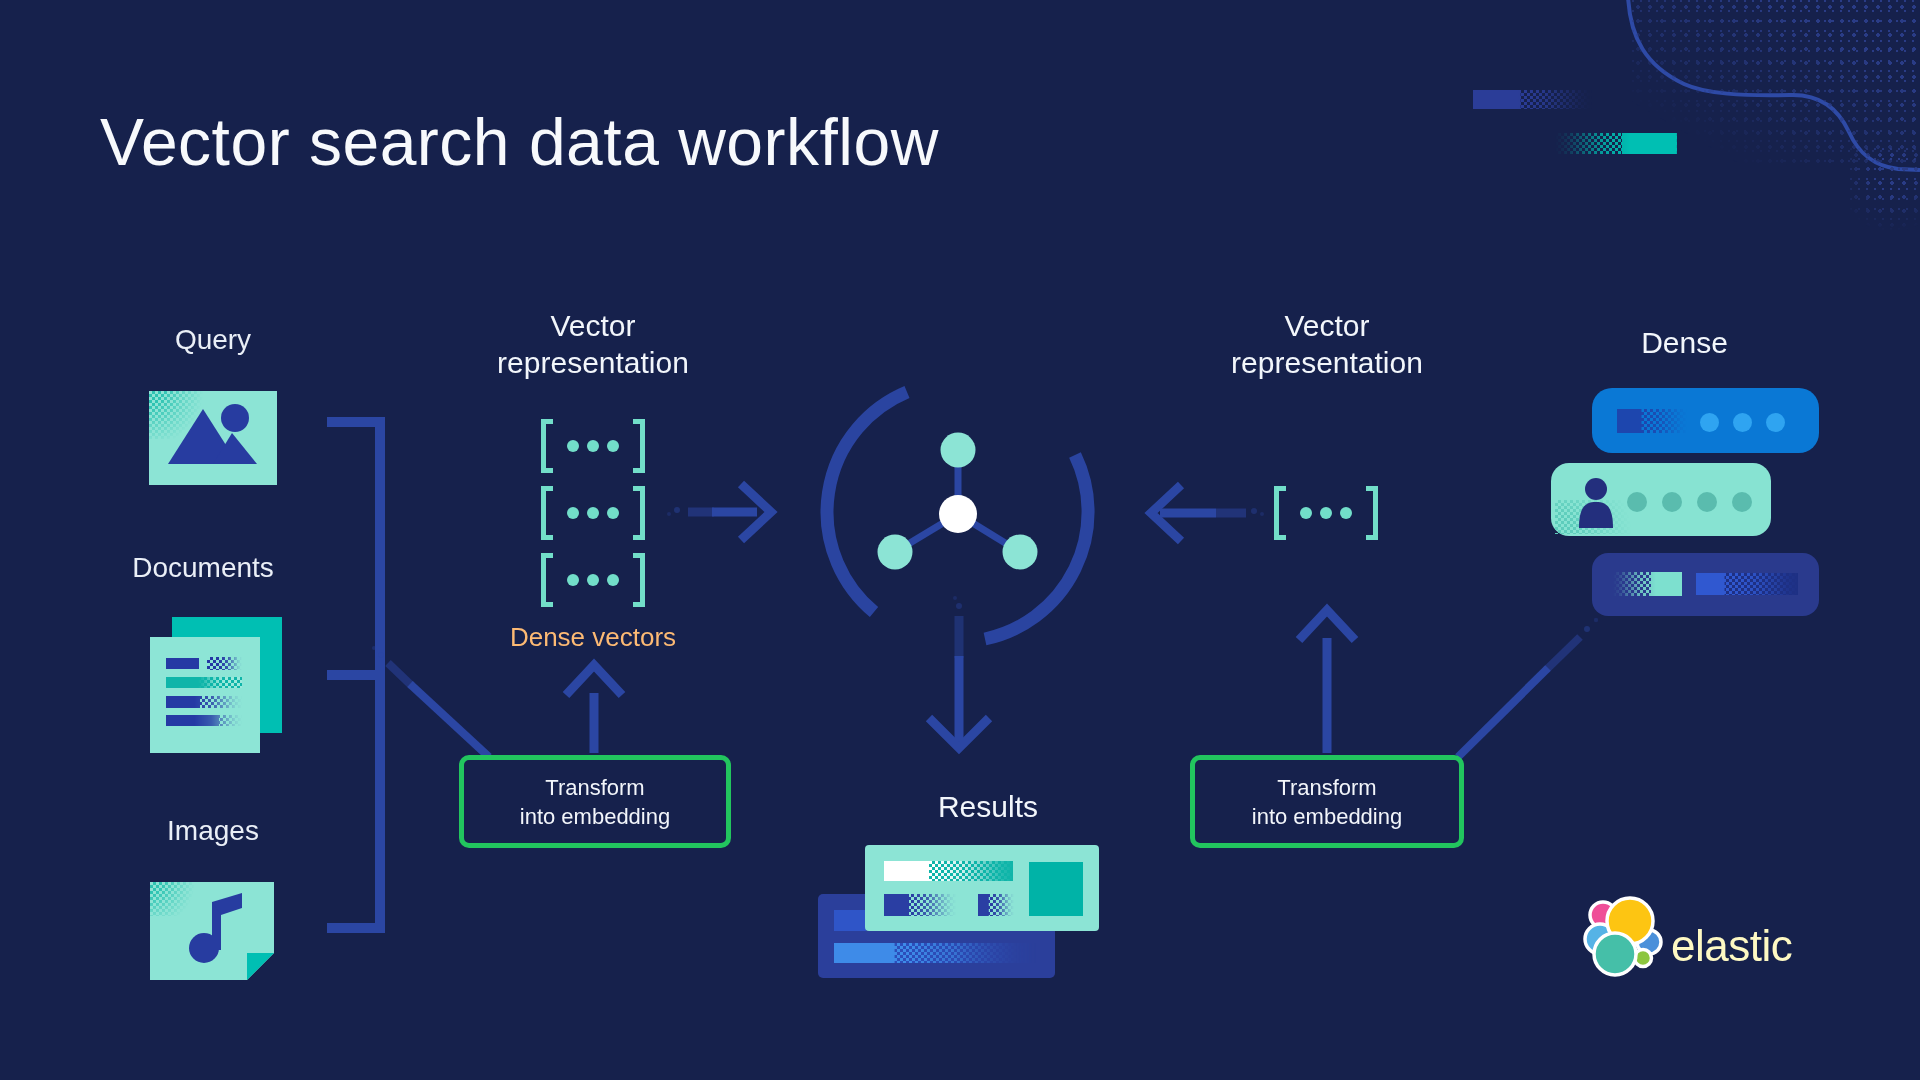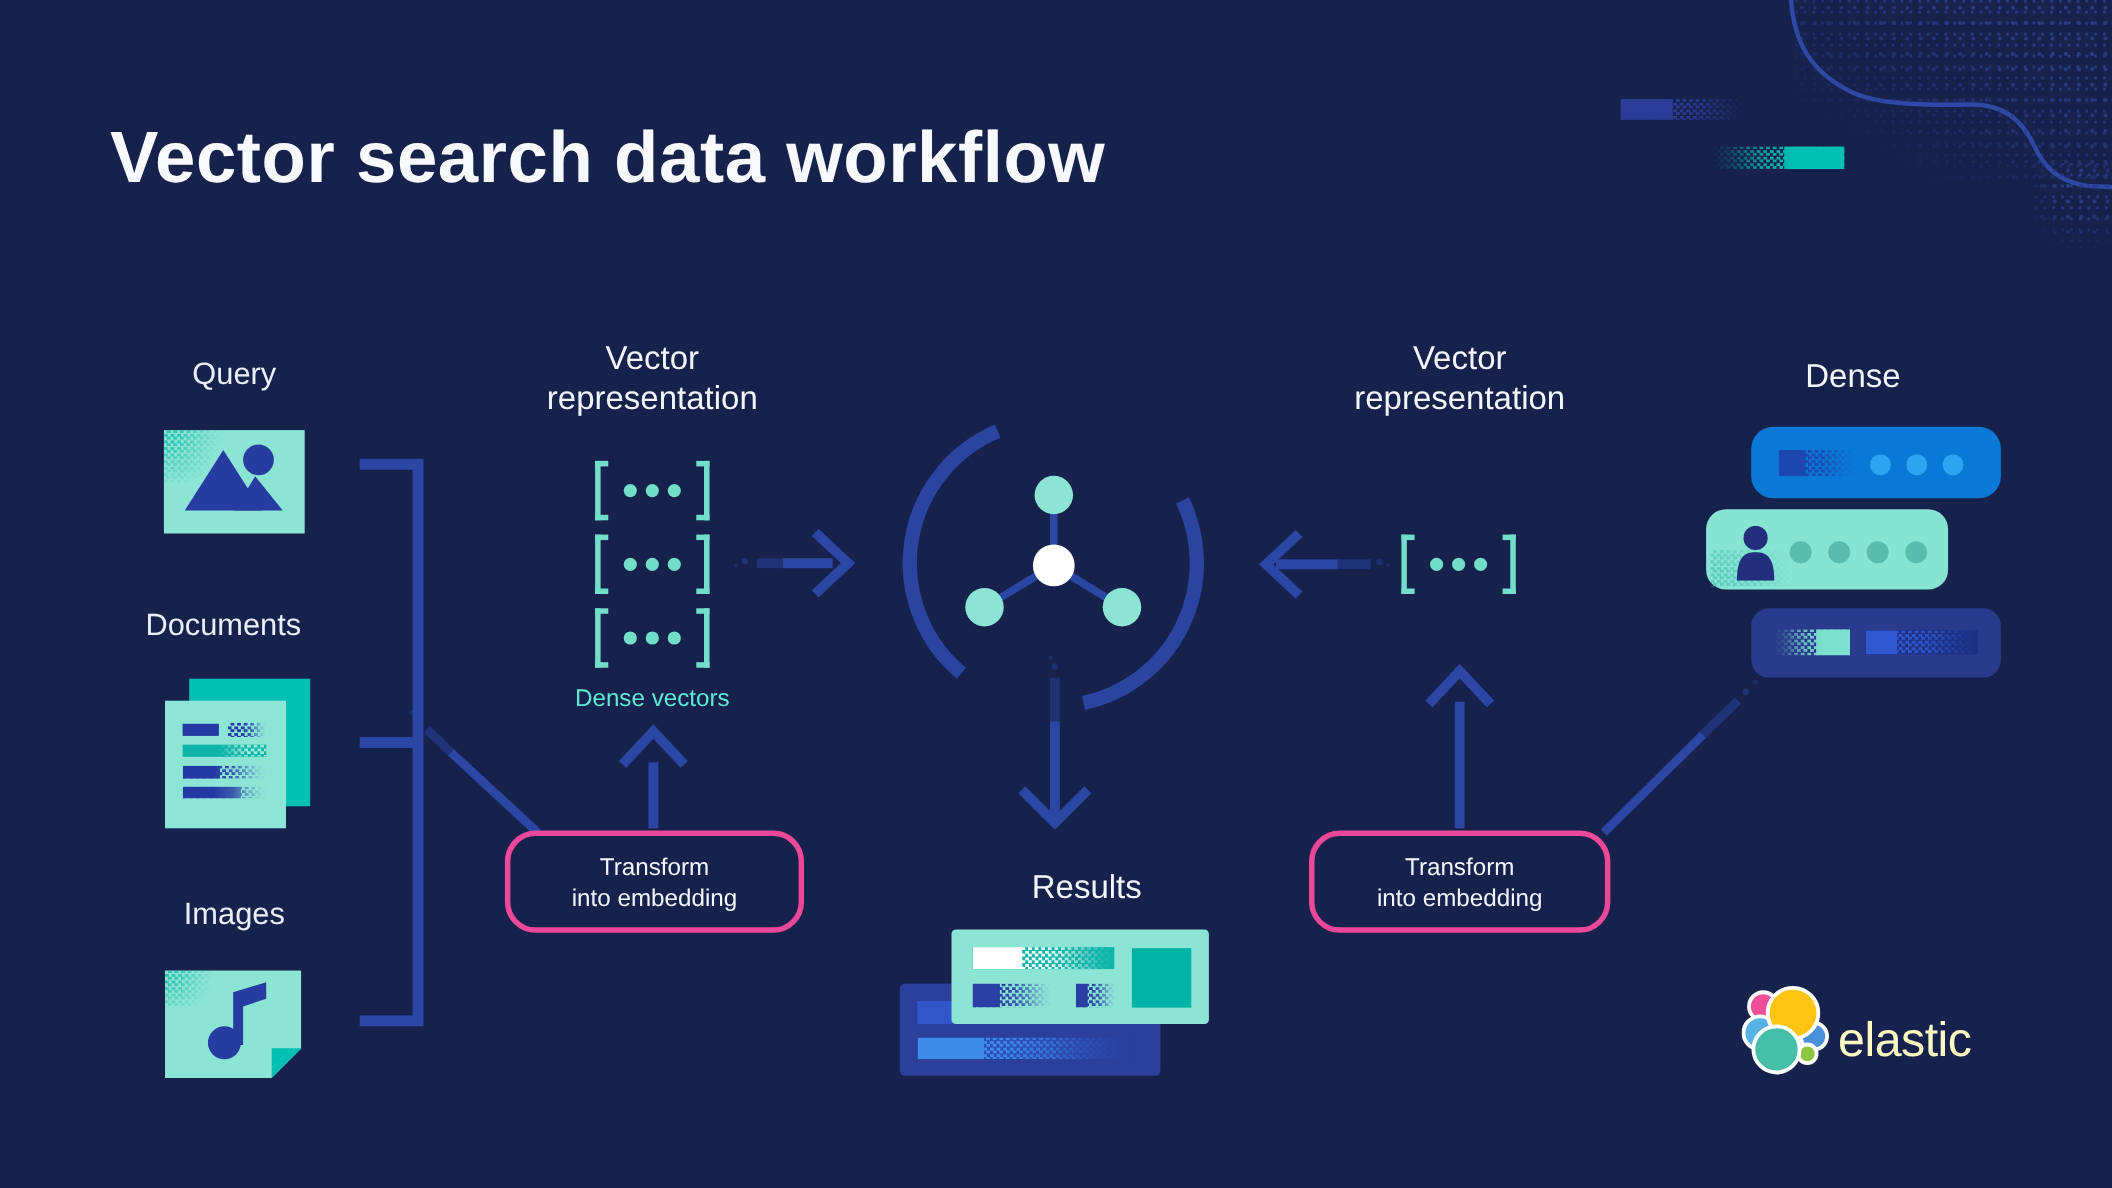--- a/index.html
+++ b/index.html
@@ -5,27 +5,27 @@
   html,body{margin:0;padding:0;background:#0d1533;}
   .canvas{
     position:relative;width:1920px;height:1080px;overflow:hidden;
     background:#16214C;
     font-family:"Liberation Sans", sans-serif;
     color:#F2F6FB;
   }
   .abs{position:absolute;}
   .ctr{text-align:center;}
   
-  .title{left:100px;top:104px;font-size:66px;font-weight:700;letter-spacing:.5px;color:#F7F9FC;}
+  .title{left:100px;top:104px;font-size:66px;font-weight:400;letter-spacing:.5px;color:#F7F9FC;}
   .heading{font-size:30px;font-weight:400;line-height:1.22;color:#F2F6FB;}
   .src-label{font-size:28px;font-weight:400;width:180px;color:#EAEFF7;}
-  .lbl-dense{left:493px;top:622px;width:200px;font-size:22px;color:#5eead4;}
+  .lbl-dense{left:493px;top:622px;width:200px;font-size:26px;color:#fdba74;}
   
   .tbox{
-    border:5px solid #ec4899;border-radius:28px;box-sizing:border-box;
+    border:5px solid #22c55e;border-radius:10px;box-sizing:border-box;
     display:flex;flex-direction:column;justify-content:center;align-items:center;
     font-size:22px;line-height:29px;color:#F2F5FA;background:transparent;
   }
   
   .vgroup{display:flex;flex-direction:column;gap:13px;}
   .vrow{display:flex;align-items:center;height:54px;}
   .br{width:12px;height:54px;box-sizing:border-box;border:5px solid #72DEC9;}
   .br.l{border-right:none;}
   .br.r{border-left:none;}
   .vdots{display:flex;gap:8px;margin:0 14px;align-items:center;}

